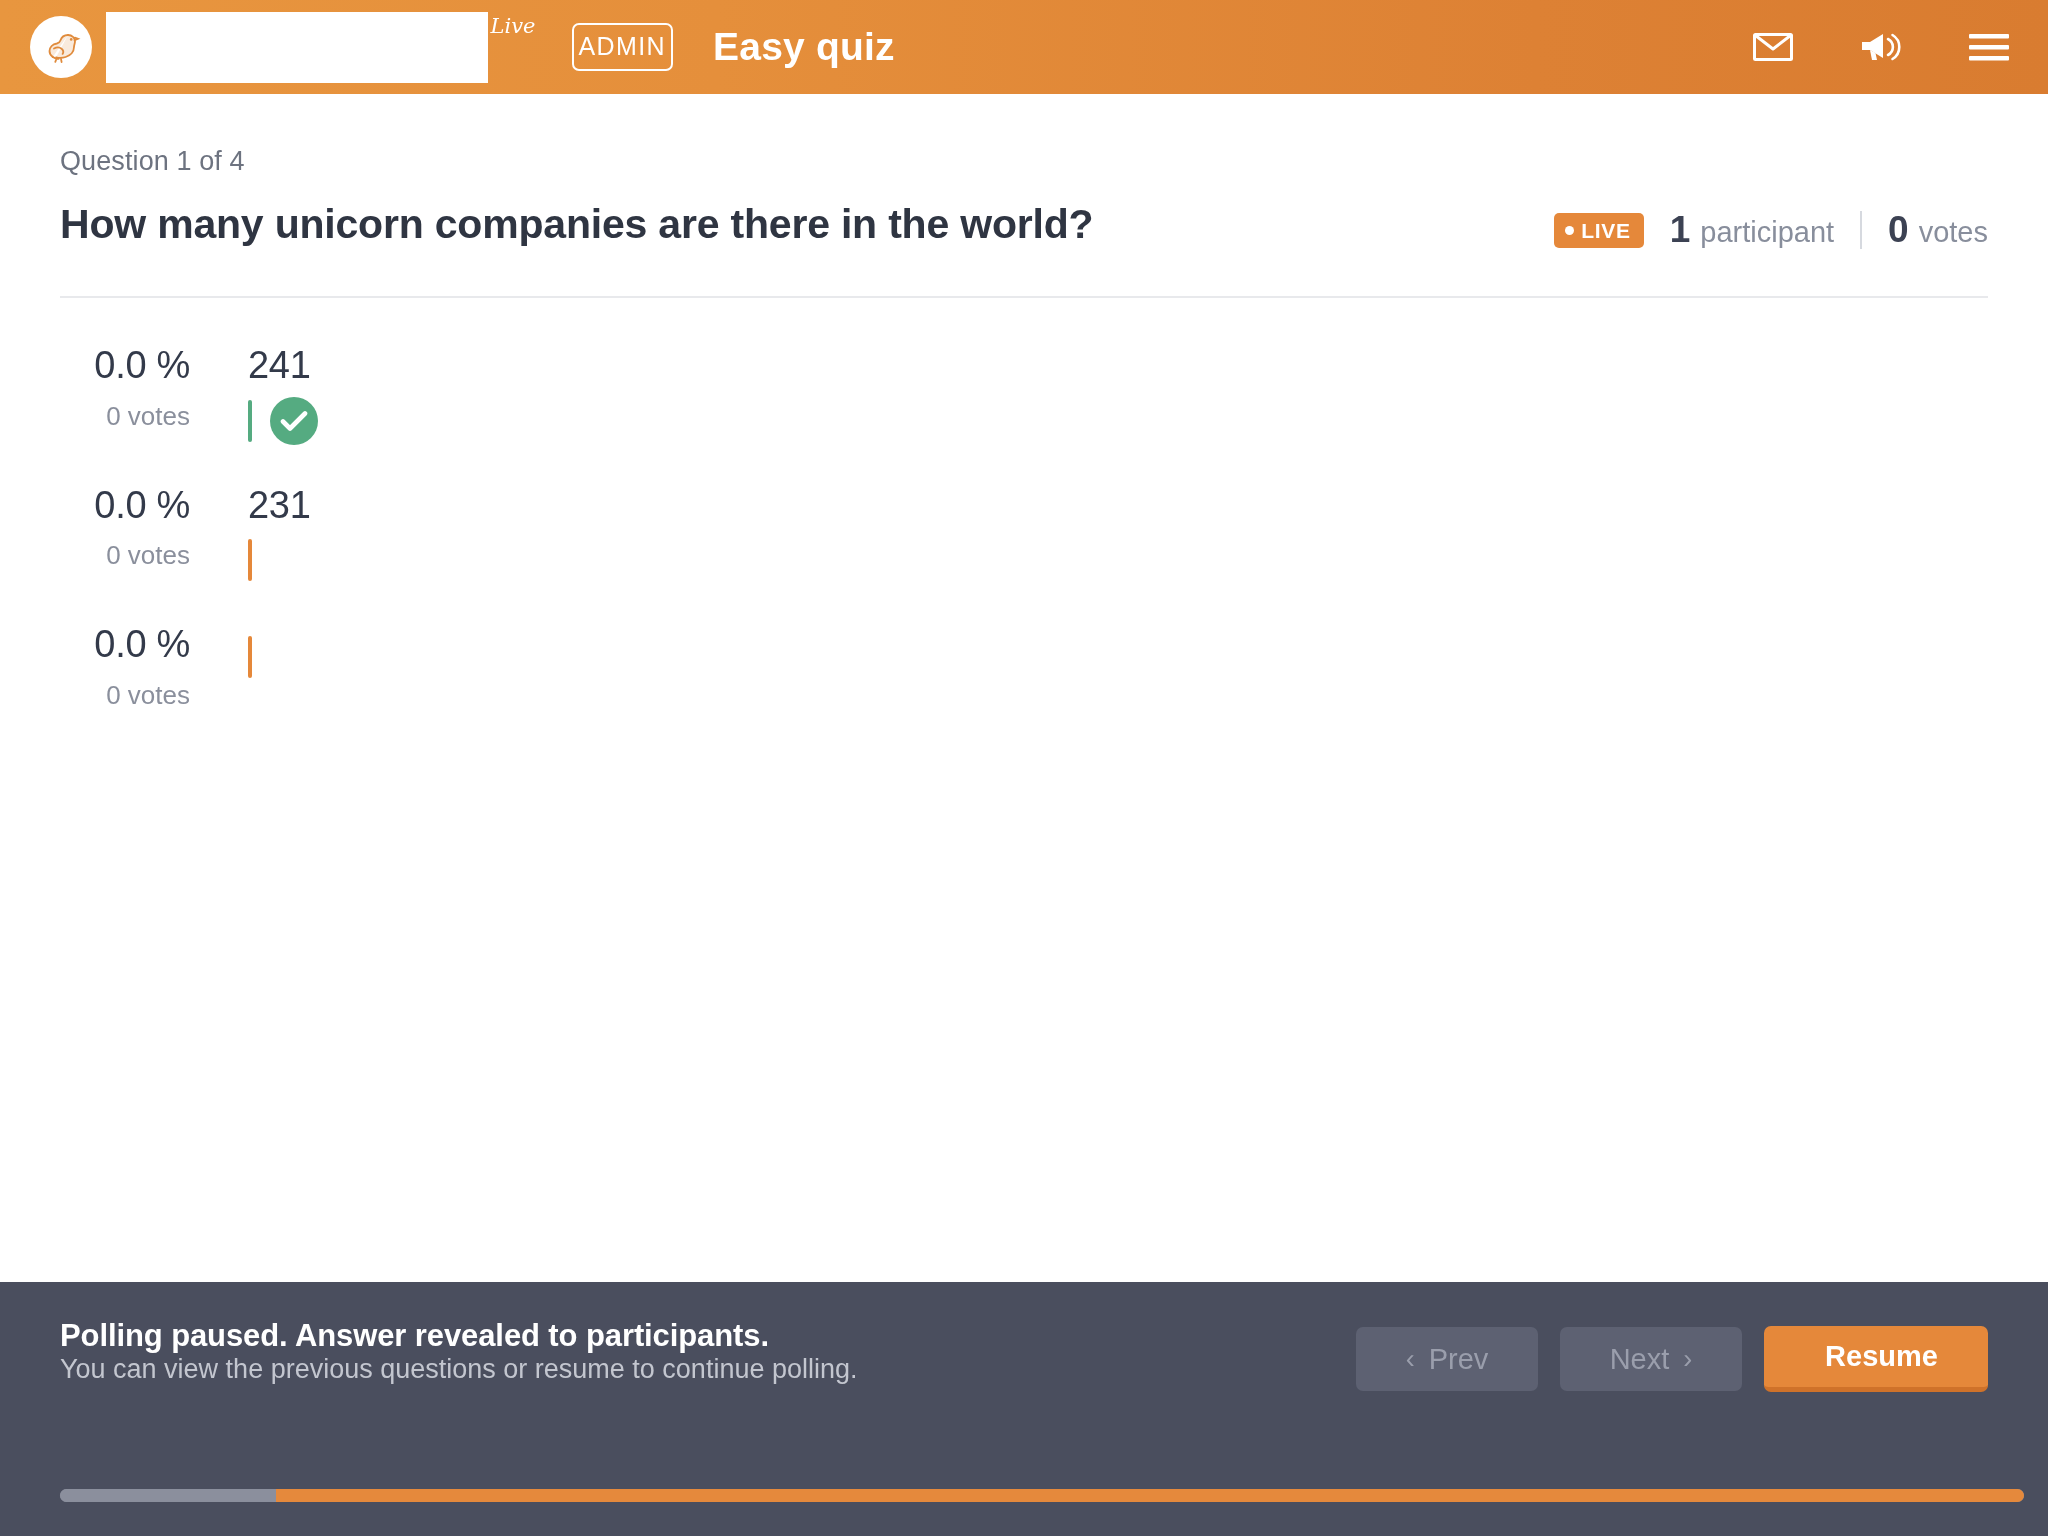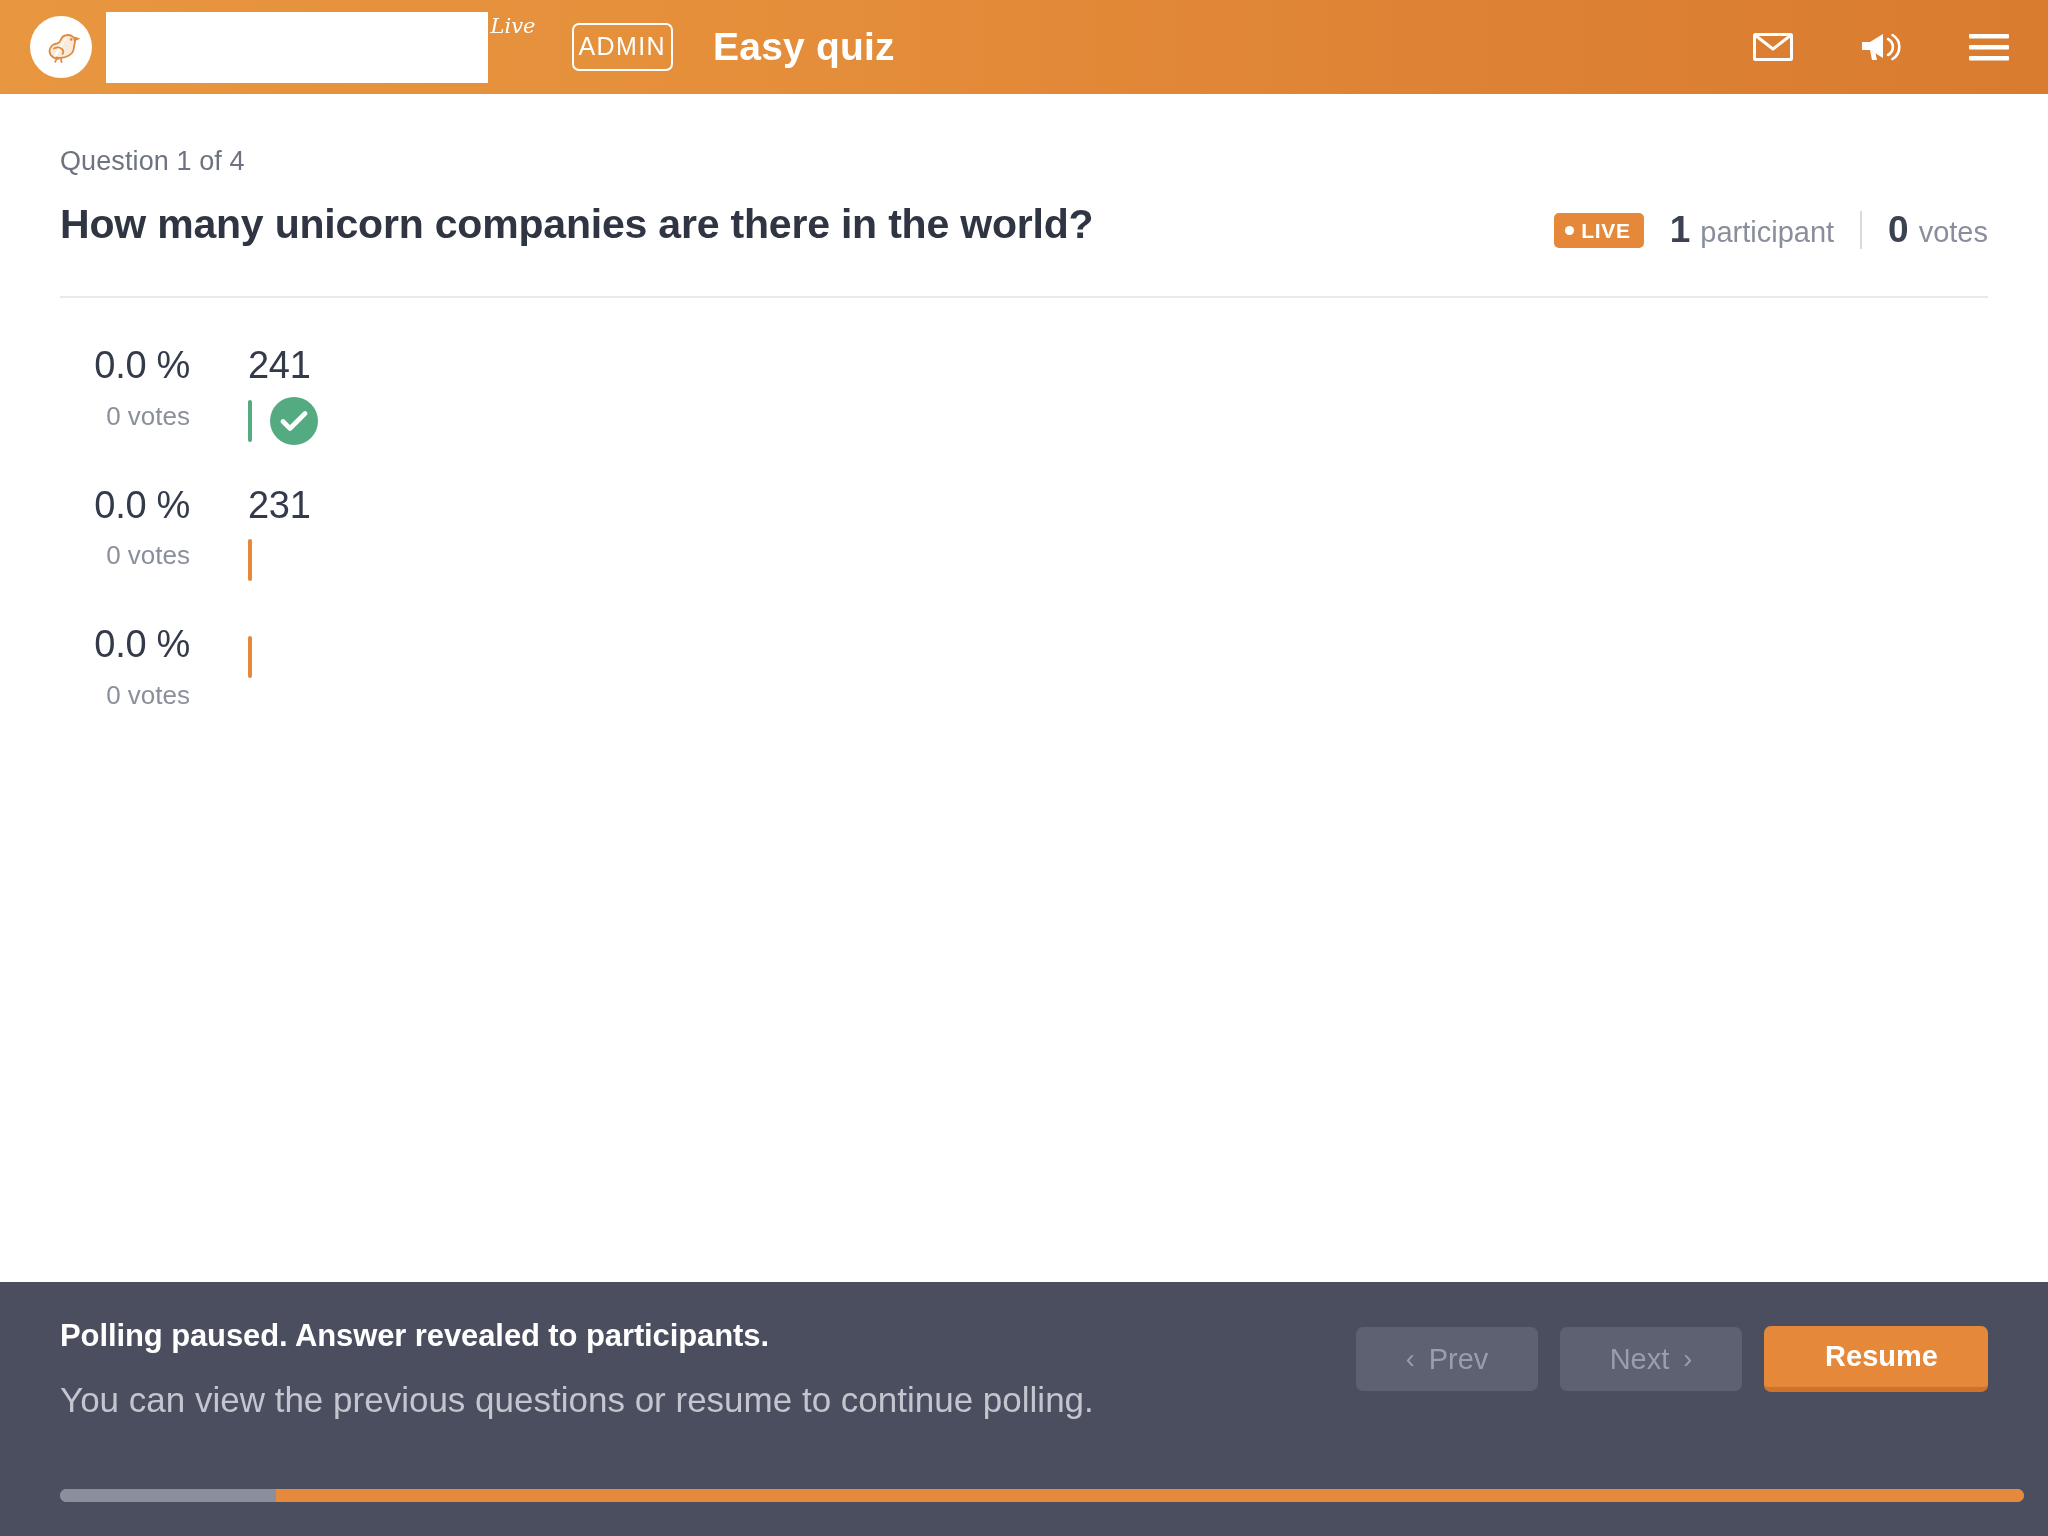--- a/index.html
+++ b/index.html
@@ -93,21 +93,21 @@
   }
 
   
   .panel {
     background: #4a4e5e; flex: 0 0 auto; height: 254px;
     padding: 36px 60px 0; position: relative;
   }
   .panel-row { display: flex; align-items: flex-start; }
   .panel-texts { flex: 1 1 auto; }
   .panel-title { font-size: 31px; font-weight: bold; color: #ffffff; letter-spacing: -.1px; }
-  .panel-sub { font-size: 35px; color: #c3c6cf; margin-top: 26px; }
+  .panel-sub { font-size: 27px; color: #c3c6cf; }
   .panel-buttons { display: flex; align-items: center; gap: 22px; margin-left: auto; padding-top: 8px; }
   .btn {
     border: none; border-radius: 7px; line-height: 1;
     font-size: 29px; font-family: "Liberation Sans", sans-serif; cursor: pointer;
     display: flex; align-items: center; justify-content: center; gap: 14px;
   }
   .btn-ghost { background: #5d6172; color: #9a9eac; width: 182px; height: 64px; }
   .btn-primary {
     background: #e5883a; color: #ffffff; font-weight: bold;
     width: 224px; height: 66px; border-bottom: 5px solid #cf722a; padding-left: 11px;

